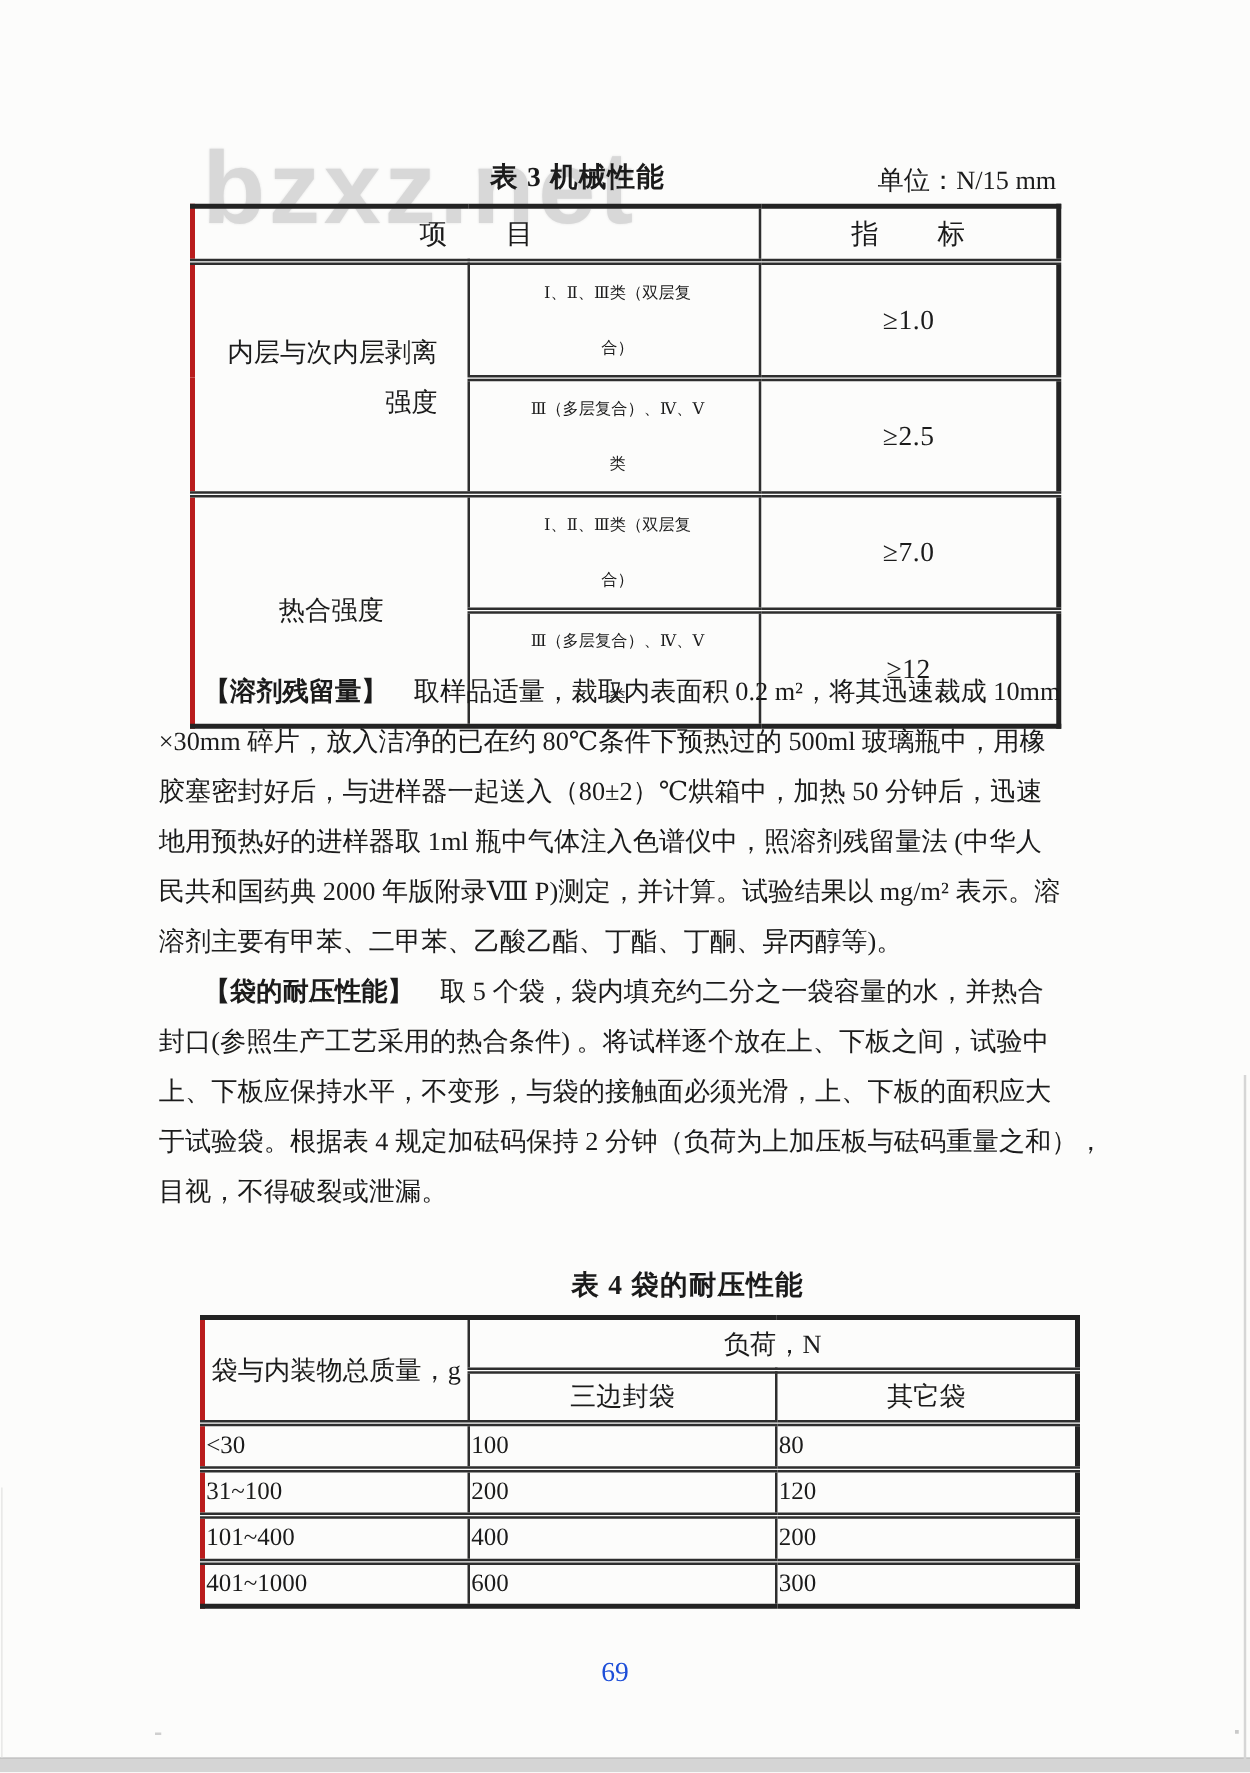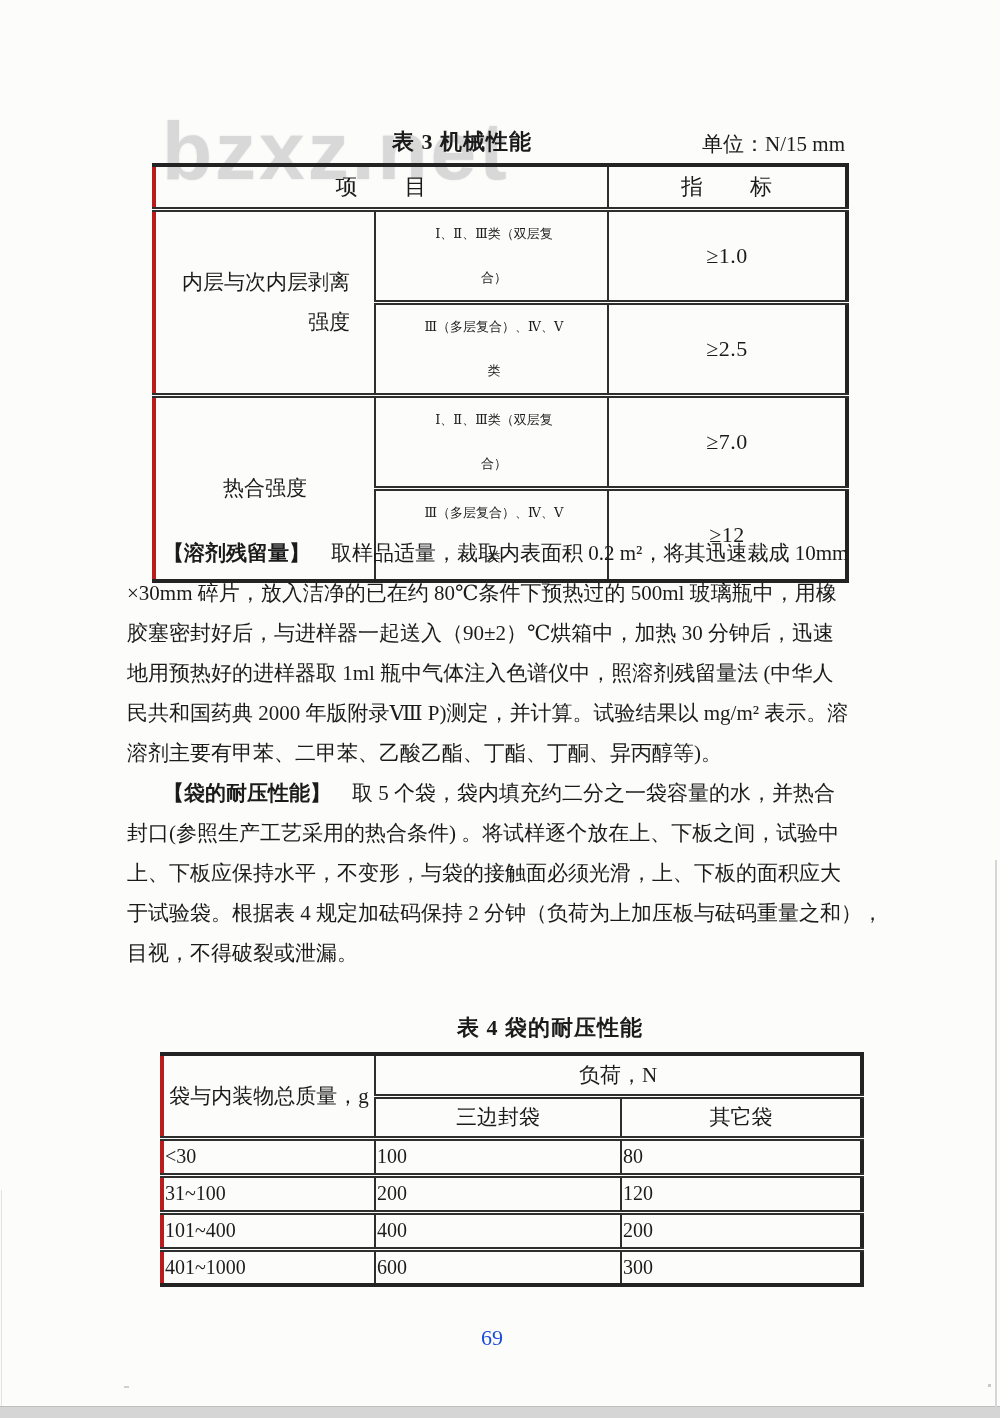--- a/index.html
+++ b/index.html
@@ -104,21 +104,21 @@
       <td class="val bb br">≥12</td>
     </tr>
   </tbody>
     </table>
 
   <div class="layer para">
     <div class="pline indent">
       <span class="ph">【溶剂残留量】</span><span>　取样品适量，裁取内表面积 0.2 m²，将其迅速裁成 10mm</span>
     </div>
     <div class="pline">×30mm 碎片，放入洁净的已在约 80℃条件下预热过的 500ml 玻璃瓶中，用橡</div>
-    <div class="pline">胶塞密封好后，与进样器一起送入（90±2）℃烘箱中，加热 30 分钟后，迅速</div>
+    <div class="pline">胶塞密封好后，与进样器一起送入（80±2）℃烘箱中，加热 50 分钟后，迅速</div>
     <div class="pline">地用预热好的进样器取 1ml 瓶中气体注入色谱仪中，照溶剂残留量法 (中华人</div>
     <div class="pline">民共和国药典 2000 年版附录Ⅷ P)测定，并计算。试验结果以 mg/m² 表示。溶</div>
     <div class="pline">溶剂主要有甲苯、二甲苯、乙酸乙酯、丁酯、丁酮、异丙醇等)。</div>
     <div class="pline indent">
       <span class="ph">【袋的耐压性能】</span><span>　取 5 个袋，袋内填充约二分之一袋容量的水，并热合</span>
     </div>
     <div class="pline">封口(参照生产工艺采用的热合条件) 。将试样逐个放在上、下板之间，试验中</div>
     <div class="pline">上、下板应保持水平，不变形，与袋的接触面必须光滑，上、下板的面积应大</div>
     <div class="pline">于试验袋。根据表 4 规定加砝码保持 2 分钟（负荷为上加压板与砝码重量之和），</div>
     <div class="pline">目视，不得破裂或泄漏。</div>

